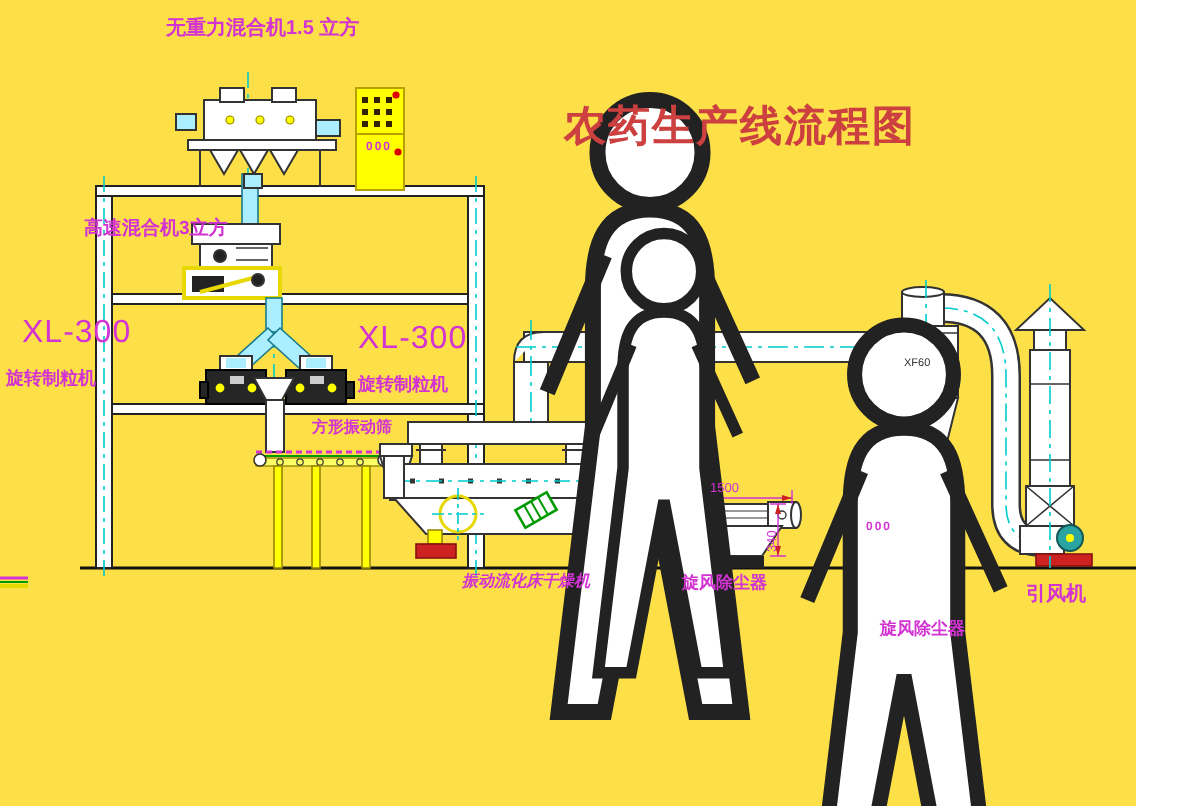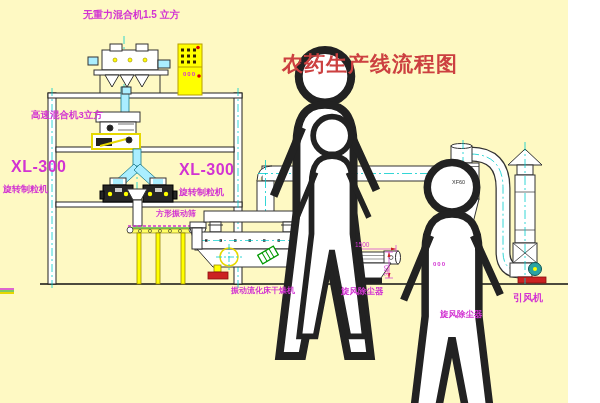--- a/index.html
+++ b/index.html
@@ -1,21 +1,21 @@
 <!DOCTYPE html>
 <html><head>
 <meta charset="utf-8">
 <style>
   html,body{margin:0;padding:0;background:#fff;}
-  #stage{position:relative;width:568px;height:403px;background:#fef9c3;overflow:hidden;
+  #stage{position:relative;width:568px;height:403px;background:#fde047;overflow:hidden;
          font-family:"Liberation Sans","DejaVu Sans",sans-serif;text-align:right;}
   #drawing{position:absolute;left:0;top:0;}
   .lbl{position:absolute;white-space:nowrap;line-height:1;}
   .mag-small{color:#d233d2;font-weight:bold;font-size:9px;}
-  .mag-model{color:#d233d2;font-weight:bold;letter-spacing:.5px;}
+  .mag-model{color:#d233d2;font-weight:normal;letter-spacing:.5px;}
   .title-zh{color:#cc4040;font-weight:bold;font-size:21px;letter-spacing:1px;}
   .title-cap{color:#cc4040;font-weight:normal;font-size:21px;}
   .dim{color:#d233d2;font-size:6.5px;font-weight:normal;}
   .tag{color:#333;font-size:5.5px;}
   .panel-display{color:#d233d2;font-size:6px;font-weight:bold;letter-spacing:1px;}
 </style>
 </head>
 <body>
 
 <div id="stage">
@@ -259,31 +259,31 @@
     <use href="#person" x="0" y="0" transform="translate(149,111) scale(0.61)"></use>
     <use href="#person" x="0" y="0" transform="translate(212,155) scale(0.80)"></use>
     <use href="#person" x="0" y="0" transform="translate(403,238) scale(0.78)"></use>
   </g>
 </svg>
 
   <div class="lbl mag-small" style="left:83px;top:10px;font-size:10px;">无重力混合机1.5 立方</div>
 
   <div class="lbl title-zh" style="left:282px;top:53px;">农药生产线流程图</div>
 
-  <div class="lbl mag-small" style="left:31px;top:110px;font-size:9.5px;">高速混合机3立方</div>
+  <div class="lbl mag-small" style="left:42px;top:110px;font-size:9.5px;">高速混合机3立方</div>
 
   <div class="lbl mag-model" style="left:11px;top:159px;font-size:16px;">XL-300</div>
   <div class="lbl mag-small" style="left:3px;top:185px;">旋转制粒机</div>
 
   <div class="lbl mag-model" style="left:179px;top:162px;font-size:16px;">XL-300</div>
   <div class="lbl mag-small" style="left:179px;top:188px;">旋转制粒机</div>
 
   <div class="lbl mag-small" style="left:156px;top:210px;font-size:8px;">方形振动筛</div>
 
-  <div class="lbl mag-small" style="left:231px;top:287px;font-size:8px;">振动流化床干燥机</div>
+  <div class="lbl mag-small" style="left:231px;top:287px;font-size:8px;font-style:italic;">振动流化床干燥机</div>
 
   <div class="lbl mag-small" style="left:341px;top:287px;font-size:8.5px;">旋风除尘器</div>
 
   <div class="lbl mag-small" style="left:440px;top:310px;font-size:8.5px;">旋风除尘器</div>
   <div class="lbl mag-small" style="left:513px;top:293px;font-size:10px;">引风机</div>
 
   <div class="lbl dim" style="left:355px;top:242px;">1500</div>
   <div class="lbl dim" style="left:384px;top:276px;transform:rotate(-90deg);transform-origin:left top;">340</div>
 
   <div class="lbl tag" style="left:452px;top:180px;">XF60</div>

